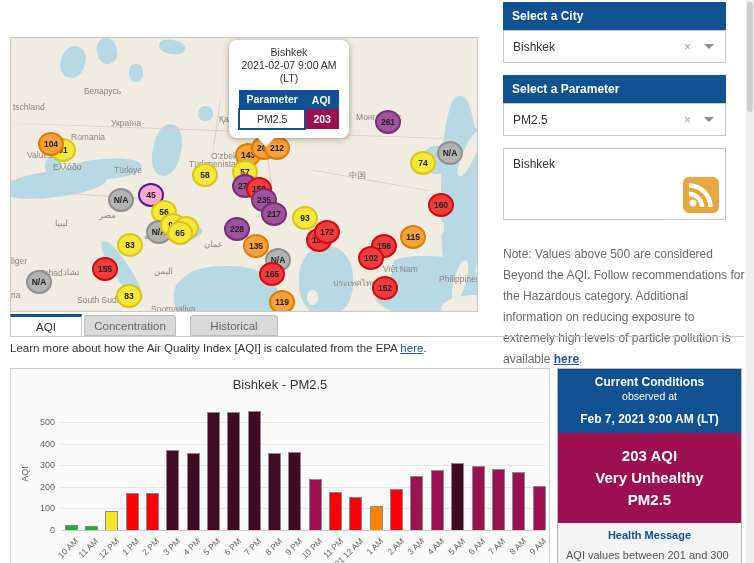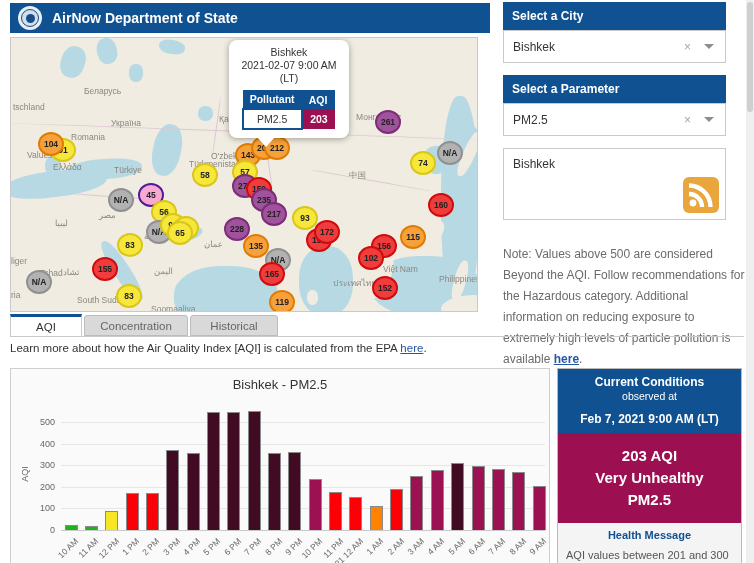--- a/index.html
+++ b/index.html
@@ -107,28 +107,20 @@
   
   .scrollbar { position:absolute; right:0; top:0; width:8px; height:563px; background:#efefef; }
   .scroll-thumb { position:absolute; right:1px; top:2px; width:6px; height:110px;
                   background:#cfcfcf; border-radius:3px; }
 </style>
 </head>
 <body>
 
 <div class="page">
 
-  <div class="header">
-    <div class="seal">
-      <div class="seal-inner">
-          <div class="seal-core"></div>
-        </div>
-    </div>
-    <div class="header-title">AirNow Department of State</div>
-  </div>
 
   <div class="map">
     <div id="map-shapes">
         <div class="water" style="left: 50px; top: 8px; width: 24px; height: 32px; border-radius: 45%; transform: rotate(18deg);"></div>
         <div class="water" style="left: 86px; top: 0px; width: 20px; height: 26px; border-radius: 45%; transform: rotate(-12deg);"></div>
         <div class="water" style="left: 118px; top: 26px; width: 14px; height: 18px; border-radius: 45%; transform: rotate(0deg);"></div>
         <div class="water" style="left: 148px; top: 2px; width: 26px; height: 14px; border-radius: 45%; transform: rotate(10deg);"></div>
         <div class="water" style="left: 57px; top: 121px; width: 74px; height: 20px; border-radius: 45%; transform: rotate(-4deg);"></div>
         <div class="water" style="left: 142px; top: 86px; width: 28px; height: 52px; border-radius: 45%; transform: rotate(12deg);"></div>
         <div class="water" style="left: 187px; top: 68px; width: 15px; height: 15px; border-radius: 45%; transform: rotate(0deg);"></div>
@@ -225,21 +217,21 @@
         <div class="marker m-orange" style="left: 265px; top: 110px;">212</div>
       </div>
 
     <div class="popup">
       <div class="popup-line">Bishkek</div>
       <div class="popup-line">2021-02-07 9:00 AM</div>
       <div class="popup-line">(LT)</div>
       <table class="popup-table">
         <tbody>
             <tr>
-          <th>Pollutant</th>
+          <th>Parameter</th>
           <th>AQI</th>
         </tr>
         <tr>
           <td class="popup-td-pollutant">PM2.5</td>
           <td class="popup-td-aqi">203</td>
         </tr>
       </tbody>
         </table>
       <div class="popup-arrow"></div>
     </div>
@@ -267,21 +259,21 @@
       <path d="M6 17 a13 13 0 0 1 13 13" stroke="#fff" stroke-width="4.4" fill="none"></path>
       <path d="M6 8.5 a21.5 21.5 0 0 1 21.5 21.5" stroke="#fff" stroke-width="4.4" fill="none"></path>
     </svg>
   </div>
 
   <div class="note">
     <span>Note: Values above 500 are considered Beyond the AQI. Follow recommendations for the Hazardous category. Additional information on reducing exposure to extremely high levels of particle pollution is available </span><a class="inline-link" href="#">here</a><span>.</span>
   </div>
 
   <div class="tab tab-active" style="left:10px; width:72px;">AQI</div>
-  <div class="tab tab-idle" style="left:84px; width:104px;">Concentration</div>
+  <div class="tab tab-idle" style="left:84px; width:92px;">Concentration</div>
   <div class="tab tab-idle" style="left:190px; width:88px;">Historical</div>
   <div class="tab-rule"></div>
 
   <div class="learn">
     <span>Learn more about how the Air Quality Index [AQI] is calculated from the EPA </span><a class="inline-link2" href="#">here</a><span>.</span>
   </div>
 
   <div class="chart-panel">
     <div class="chart-title">Bishkek - PM2.5</div>
     <div class="ylab">AQI</div>

